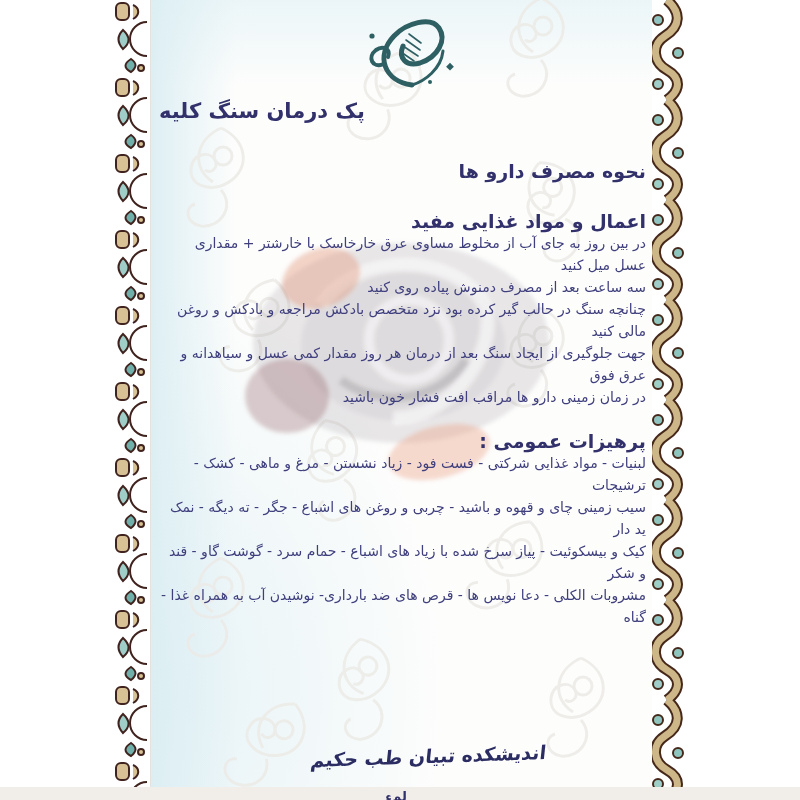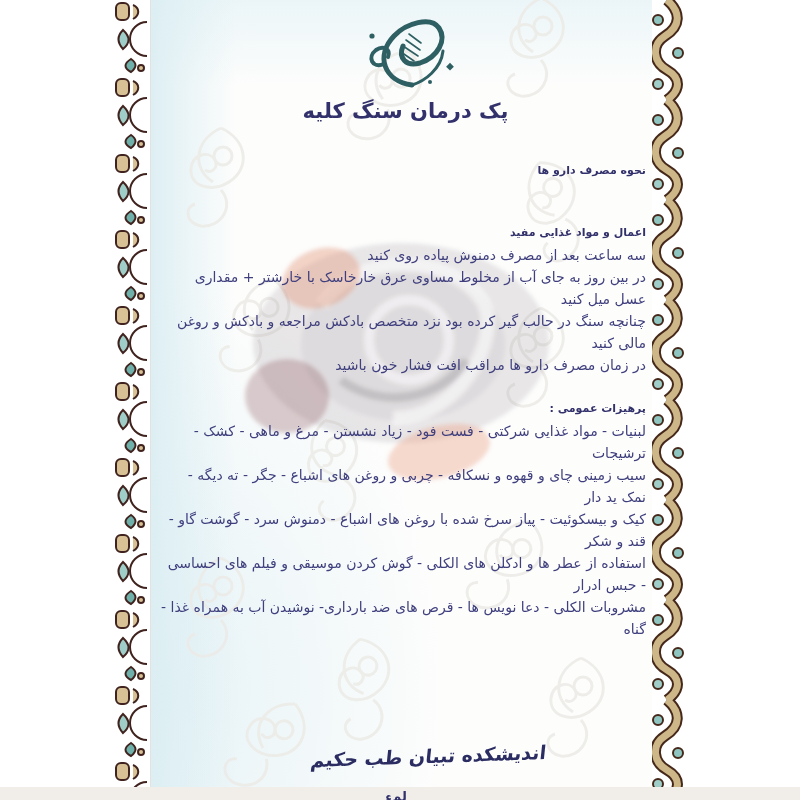--- a/index.html
+++ b/index.html
@@ -23,29 +23,29 @@
       #fdfdfc;
     border-left:1px solid #e3e2de;
   }
   .damask,.watermark{position:absolute;inset:0;pointer-events:none;}
   .damask{z-index:1;opacity:.85;}
   .watermark{z-index:2;filter:blur(2px);}
   
   .logo{position:absolute;top:12px;left:203px;width:112px;height:78px;z-index:3;}
   
   .title{
-    position:absolute;top:99px;left:8px;right:0;z-index:3;text-align:center;
+    position:absolute;top:99px;left:8px;right:0;z-index:3;text-align:left;
     font-size:21px;font-weight:bold;color:var(--title);letter-spacing:0;
   }
   .content{
     position:absolute;top:160px;left:10px;right:6px;z-index:3;
     text-align:right;font-size:14px;line-height:22px;color:var(--body);
   }
-  .hd{font-weight:bold;font-size:11px;color:var(--title);}
-  .sec-gap-lg{margin-top:40px;}
+  .hd{font-weight:bold;font-size:19px;color:var(--title);}
+  .sec-gap-lg{margin-top:28px;}
   .sec-gap-sm{margin-top:22px;}
   .signature{
     position:absolute;top:745px;left:0;right:0;z-index:3;text-align:center;
     font-size:19px;font-weight:bold;color:#2b2d62;
     transform:translateX(27px) rotate(-2deg) skewX(-8deg);
   }
   .cutmark{
     position:absolute;top:789px;left:232px;width:26px;height:11px;overflow:hidden;
     z-index:3;color:#32316b;font-size:13px;font-weight:bold;text-align:center;
   }
@@ -143,32 +143,32 @@
     <div class="title" dir="rtl">پک درمان سنگ کلیه</div>
 
     <div class="content" dir="rtl">
 
       <div>
         <div class="hd">نحوه مصرف دارو ها</div>
       </div>
 
       <div class="sec-gap-lg">
         <div class="hd">اعمال و مواد غذایی مفید</div>
+        <div class="ln">در بین روز به جای آب از مخلوط مساوی عرق خارخاسک با خارشتر + مقداری عسل میل کنید</div>
         <div class="ln">سه ساعت بعد از مصرف دمنوش پیاده روی کنید</div>
-        <div class="ln">در بین روز به جای آب از مخلوط مساوی عرق خارخاسک با خارشتر + مقداری عسل میل کنید</div>
         <div class="ln">چنانچه سنگ در حالب گیر کرده بود نزد متخصص بادکش مراجعه و بادکش و روغن مالی کنید</div>
-        <div class="ln">در زمان مصرف دارو ها مراقب افت فشار خون باشید</div>
+        <div class="ln">جهت جلوگیری از ایجاد سنگ بعد از درمان هر روز مقدار کمی عسل و سیاهدانه و عرق فوق</div>
+        <div class="ln">در زمان زمینی دارو ها مراقب افت فشار خون باشید</div>
       </div>
 
       <div class="sec-gap-sm">
         <div class="hd">پرهیزات عمومی :</div>
         <div class="ln">لبنیات - مواد غذایی شرکتی - فست فود - زیاد نشستن - مرغ و ماهی - کشک - ترشیجات</div>
-        <div class="ln">سیب زمینی چای و قهوه و نسکافه - چربی و روغن های اشباع - جگر - ته دیگه - نمک ید دار</div>
-        <div class="ln">کیک و بیسکوئیت - پیاز سرخ شده با روغن های اشباع - دمنوش سرد - گوشت گاو - قند و شکر</div>
-        <div class="ln">استفاده از عطر ها و ادکلن های الکلی - گوش کردن موسیقی و فیلم های احساسی - حبس ادرار</div>
+        <div class="ln">سیب زمینی چای و قهوه و باشید - چربی و روغن های اشباع - جگر - ته دیگه - نمک ید دار</div>
+        <div class="ln">کیک و بیسکوئیت - پیاز سرخ شده با زیاد های اشباع - حمام سرد - گوشت گاو - قند و شکر</div>
         <div class="ln">مشروبات الکلی - دعا نویس ها - قرص های ضد بارداری- نوشیدن آب به همراه غذا - گناه</div>
       </div>
 
     </div>
 
     <div class="signature" dir="rtl">اندیشکده تبیان طب حکیم</div>
 
     <div class="cutmark" dir="rtl">لمء</div>
 
   </div>

